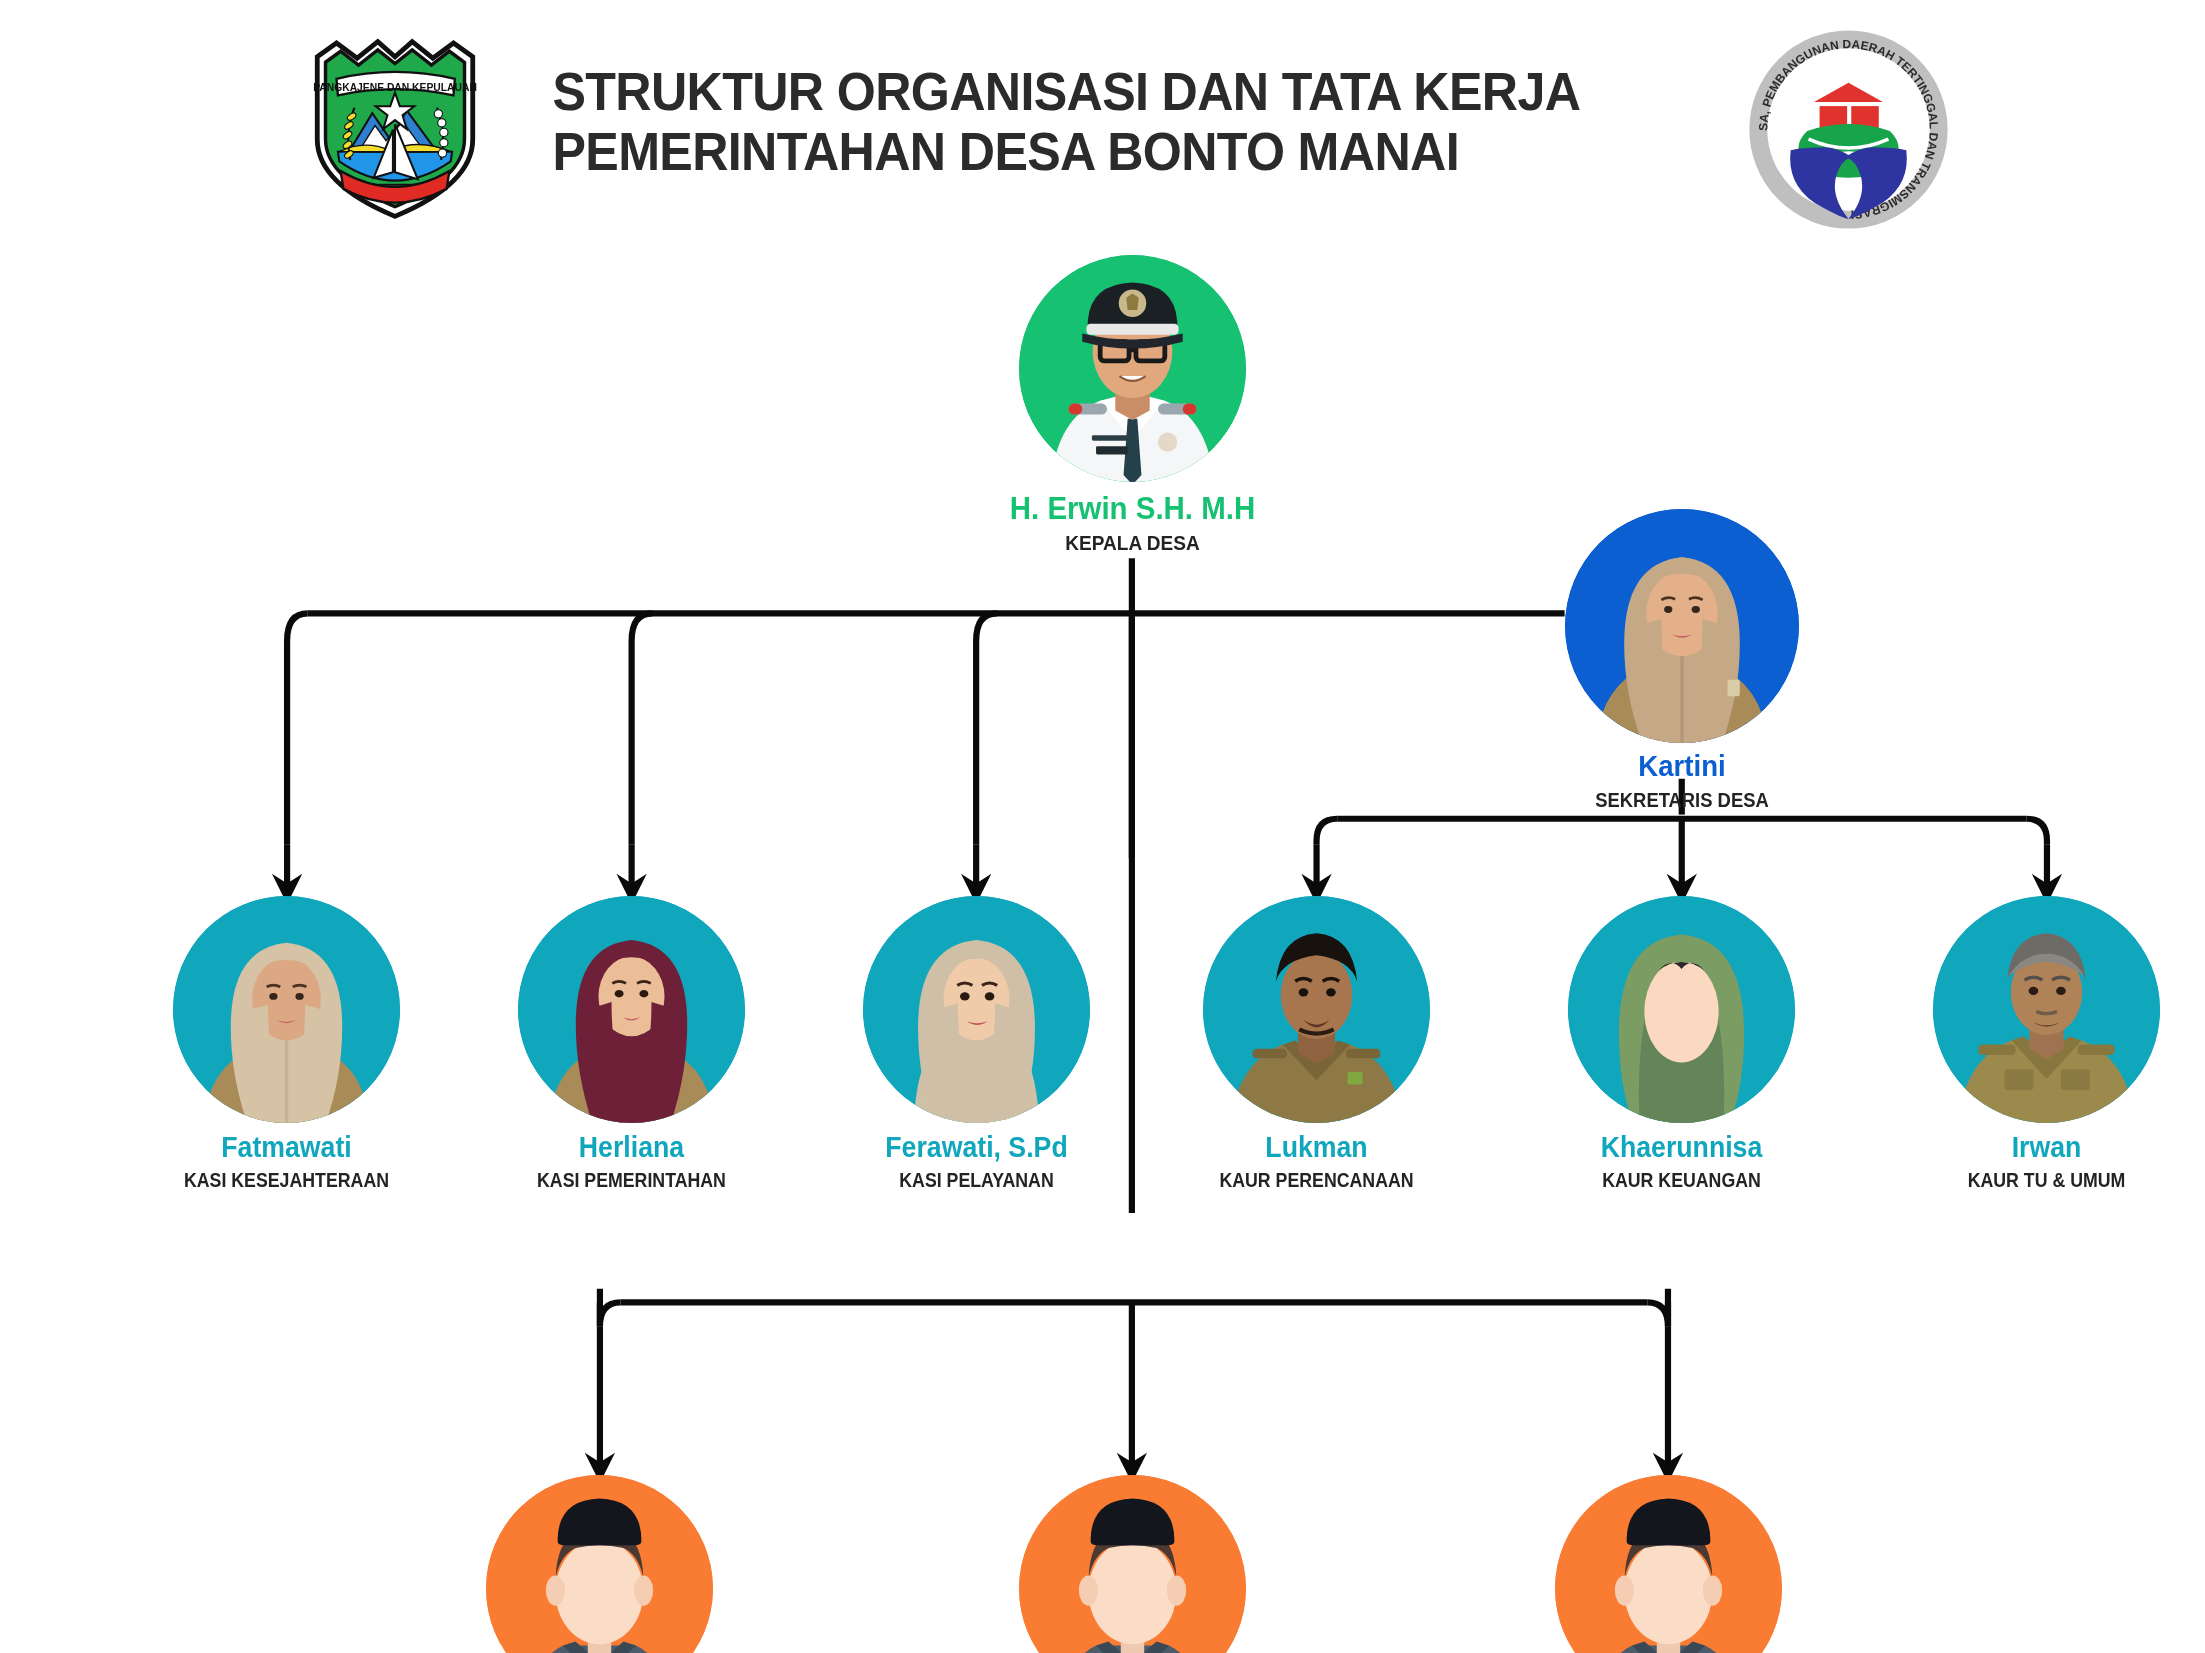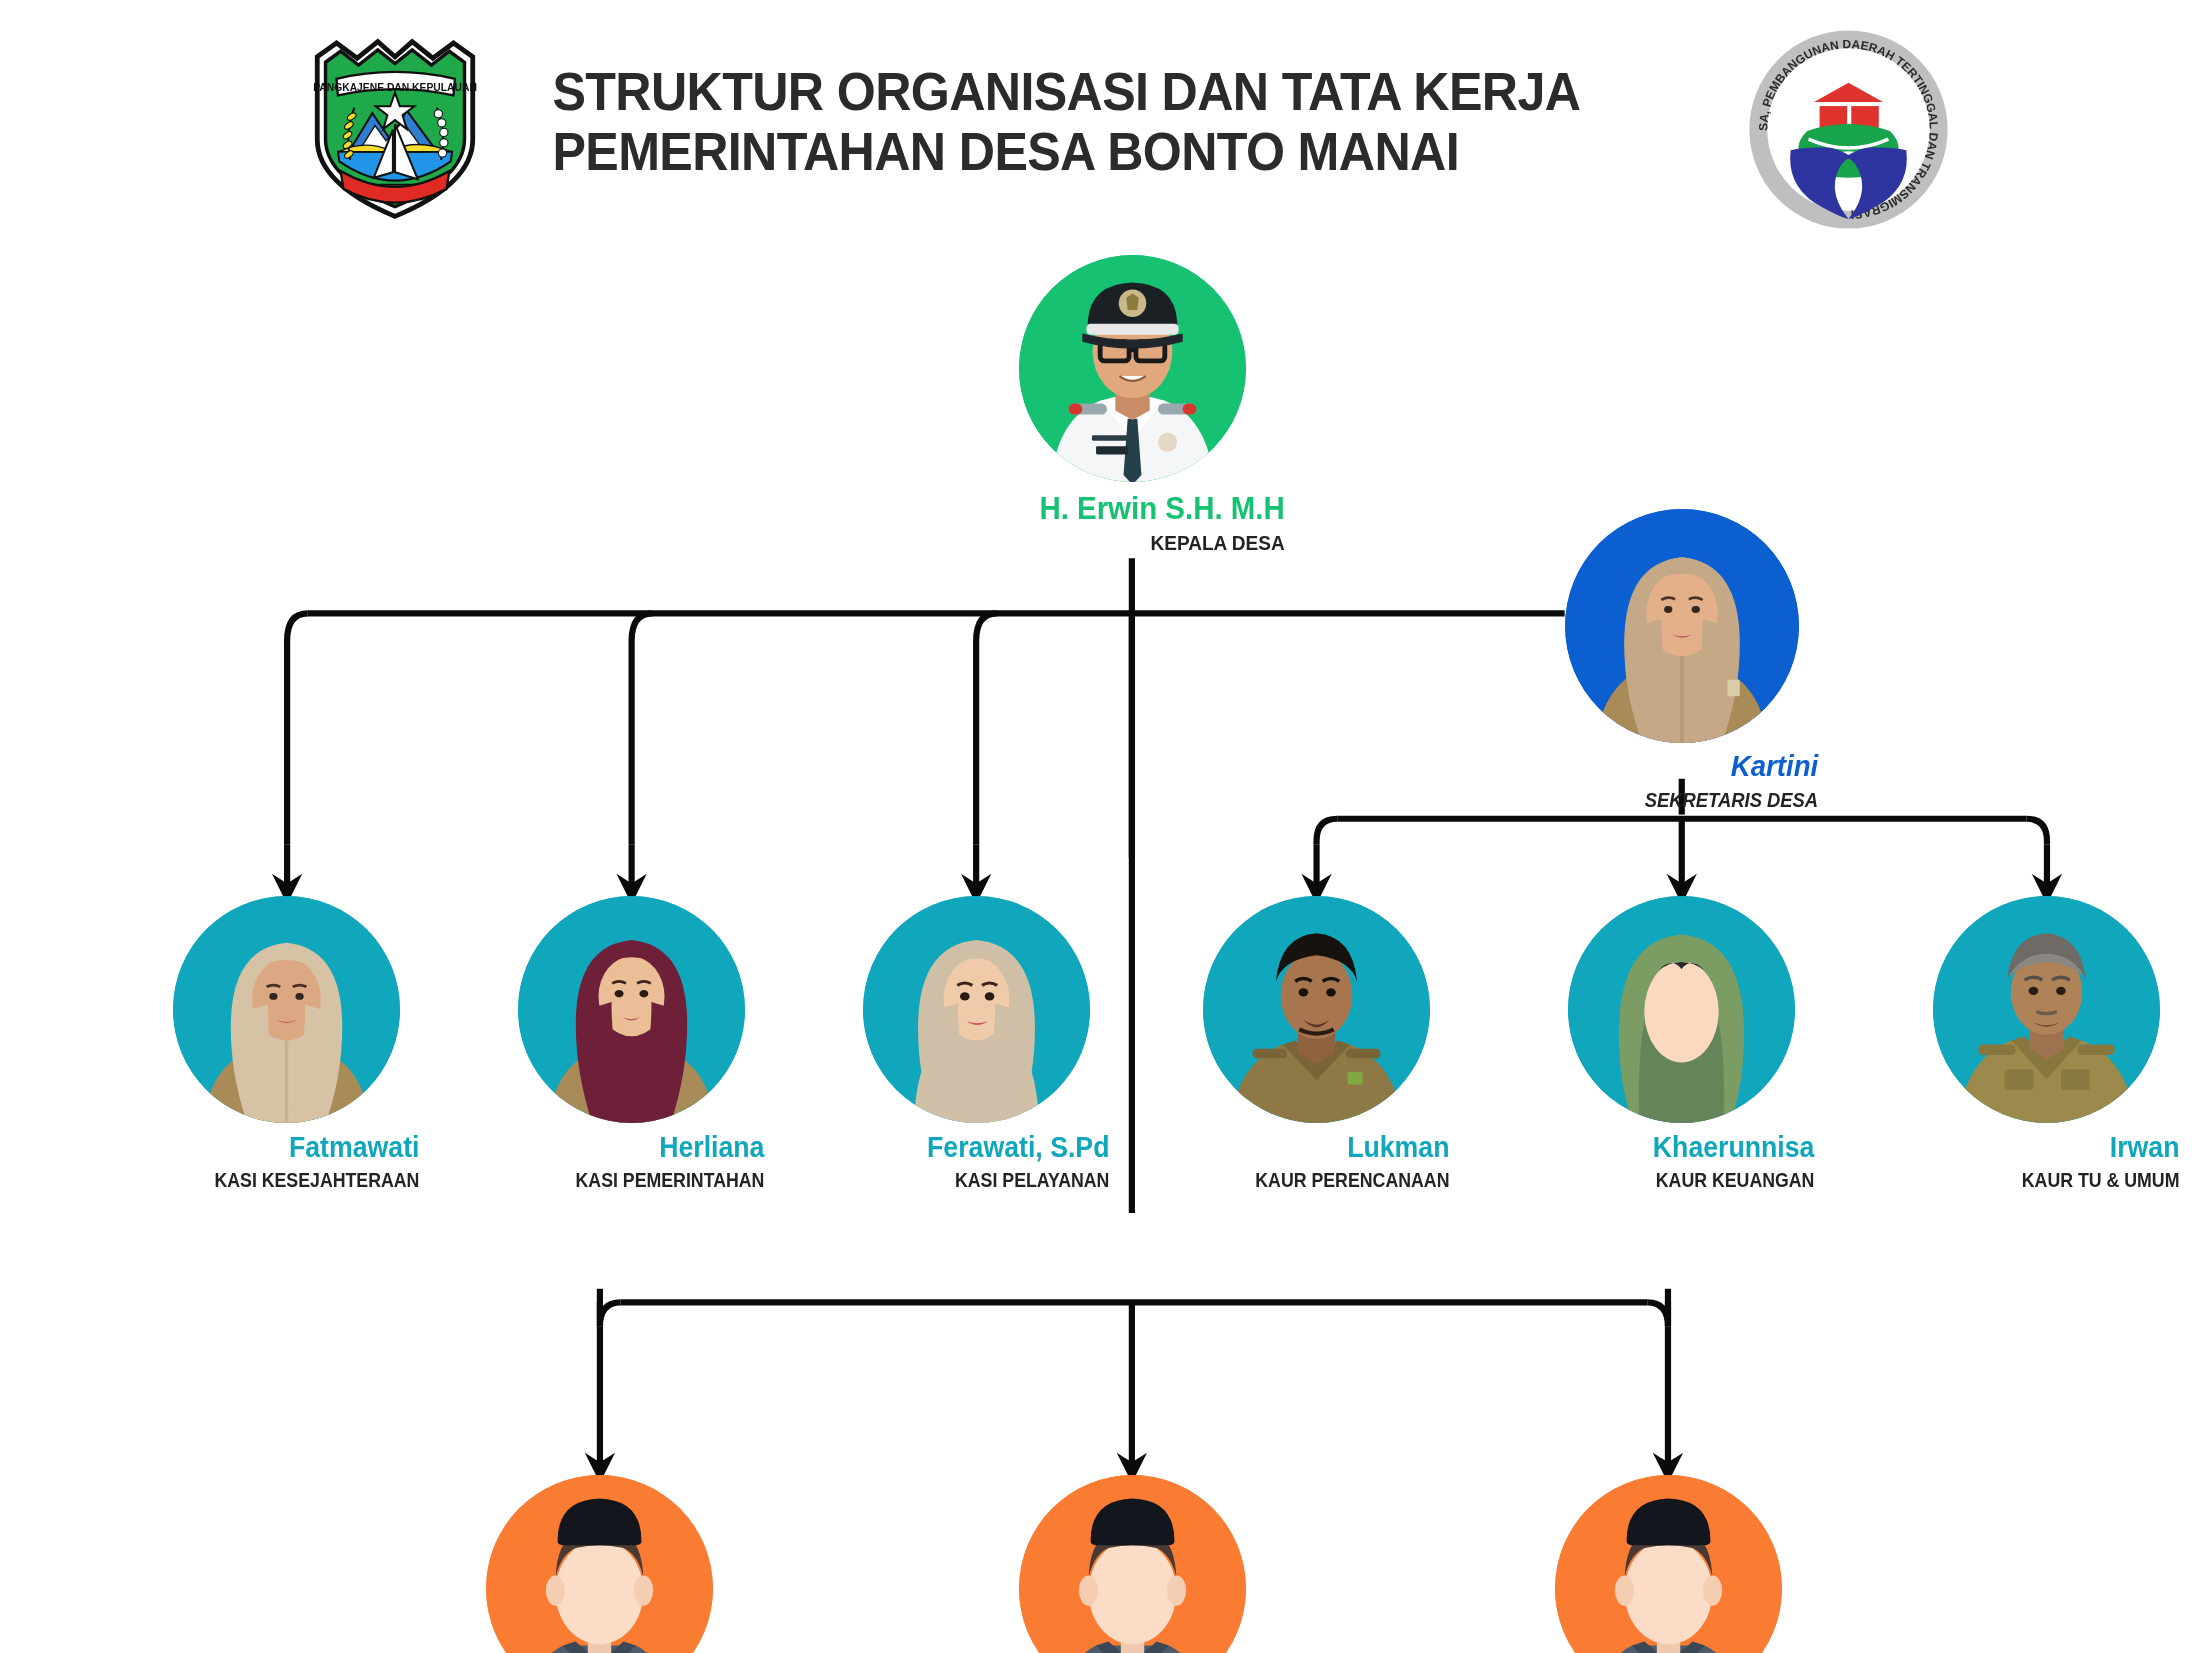--- a/index.html
+++ b/index.html
@@ -55,21 +55,21 @@
   #connectors{
     position:absolute;
     left:0; top:0;
     width:2205px; height:1654px;
     pointer-events:none;
   }
 
   
   .node{
     position:absolute;
-    text-align:right;
+    text-align:center;
   }
   .avatar{
     position:relative;
     border-radius:50%;
     overflow:hidden;
     margin:0 auto;
   }
   .node-name{
     display:block;
     font-weight:bold;
@@ -283,21 +283,21 @@
         <rect x="98" y="100" width="134" height="16" rx="6" fill="#E8E8E8"></rect>
         <path d="M92 114 Q165 132 238 114 L238 126 Q165 146 92 126 Z" fill="#20262C"></path>
         <circle cx="165" cy="70" r="20" fill="#C8B88A"></circle>
         <path d="M156 62 L165 56 L174 62 L172 80 L158 80 Z" fill="#8C7A3F"></path>
       </svg>
     </div>
     <span class="node-name" style="color:#16C172;">H. Erwin S.H. M.H</span>
     <span class="node-role">KEPALA DESA</span>
   </div>
 
-  <div class="node node-sec" style="left:1506px; top:509px;font-style:italic;">
+  <div class="node node-sec" style="left:1506px; top:509px;">
     <div class="avatar" style="background:#0B5FD0;">
       <svg class="ph" viewBox="0 0 340 340">
         <circle cx="170" cy="170" r="170" fill="#0B5FD0"></circle>
 
         <path d="M44 340 Q54 254 120 228 L220 228 Q286 254 296 340 Z" fill="#A98B58"></path>
 
         <path d="M86 196 Q86 78 170 70 Q254 78 254 196 Q254 268 228 340 L112 340 Q86 268 86 196 Z" fill="#C5A987"></path>
         <path d="M170 196 L170 340" stroke="#B2977A" stroke-width="5" fill="none"></path>
 
         <ellipse cx="170" cy="152" rx="52" ry="62" fill="#E3B089"></ellipse>

